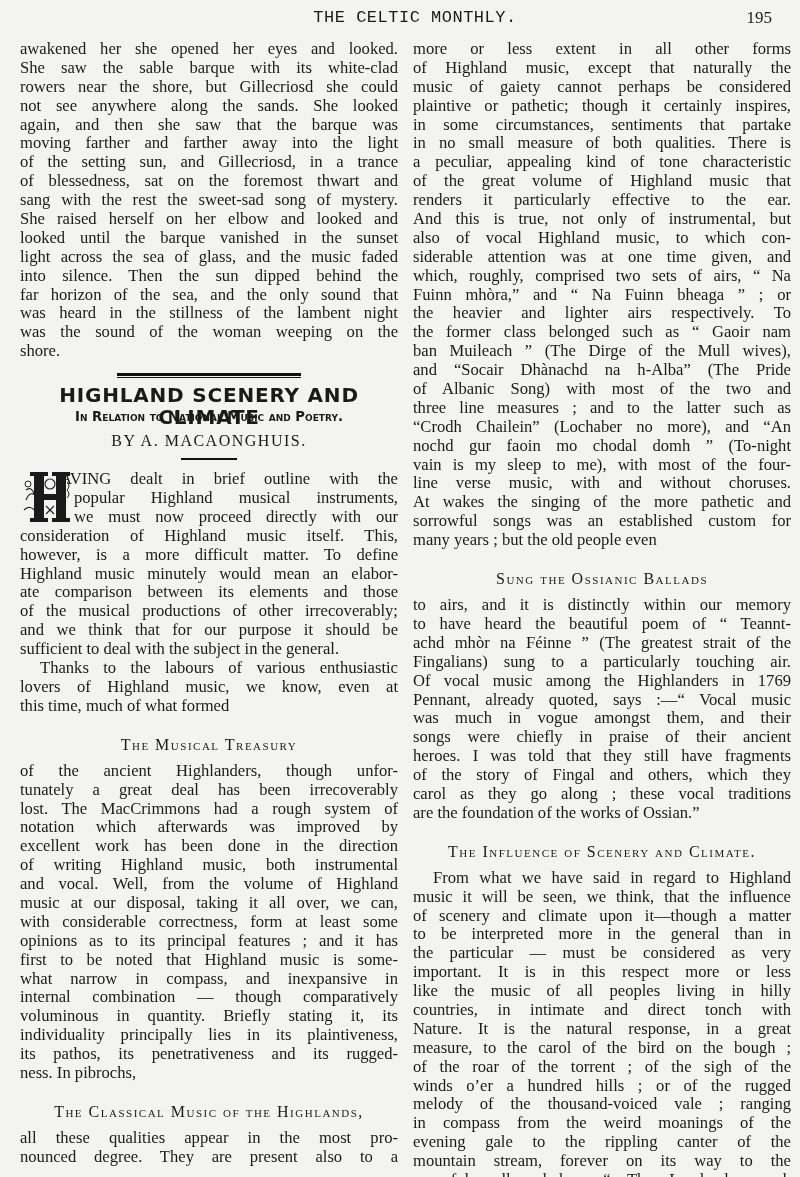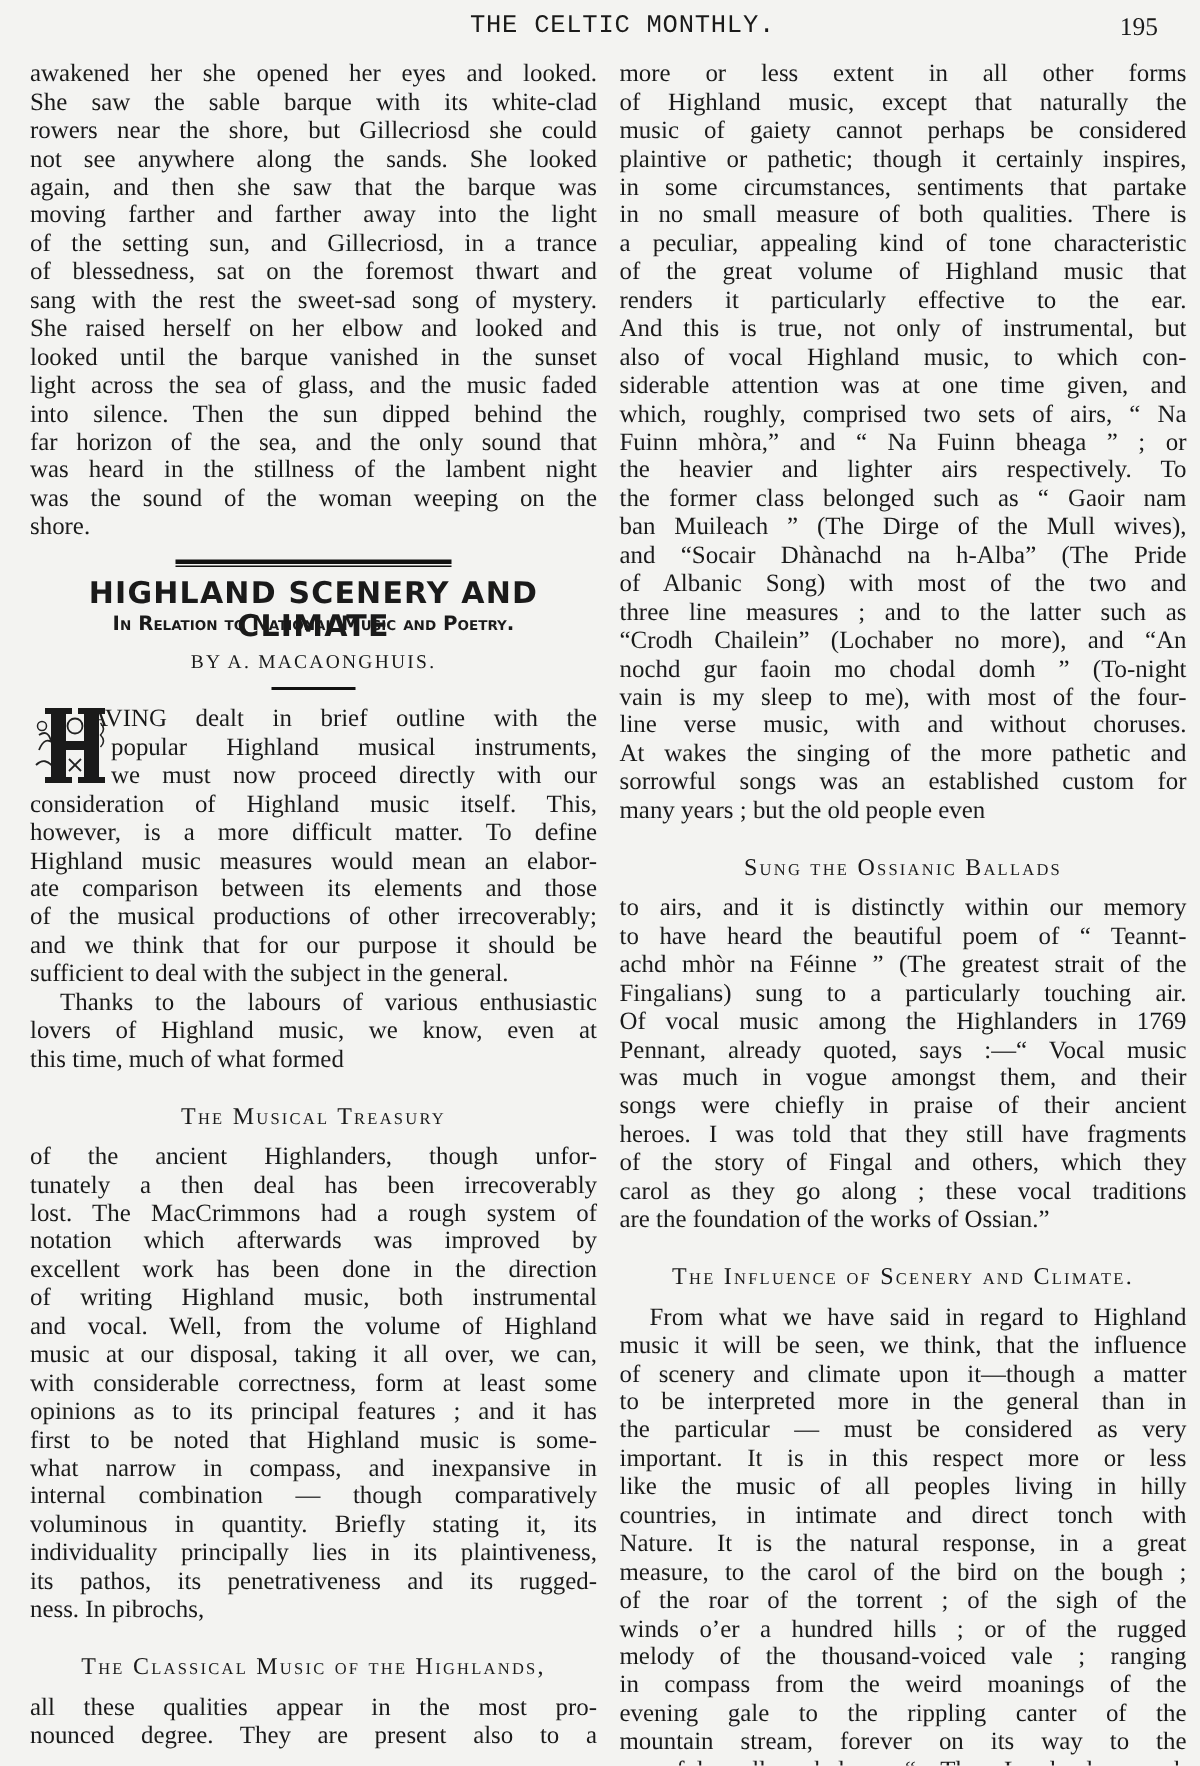--- a/index.html
+++ b/index.html
@@ -45,21 +45,21 @@
   .article-title {
     font-family: "DejaVu Sans", "Liberation Sans", sans-serif; font-weight: bold;
     text-align: center; font-size: 20px; letter-spacing: 0.8px; height: 22px; line-height: 22px;
   }
   .article-subtitle {
     font-family: "DejaVu Sans", "Liberation Sans", sans-serif; font-weight: bold;
     text-align: center; font-size: 13.2px; height: 22px; line-height: 22px; white-space: nowrap;
     font-variant: small-caps;
   }
   .byline {
-    text-align: center; font-size: 13px; letter-spacing: 1.5px; height: 18px; line-height: 18px; margin-top: 4px;
+    text-align: center; font-size: 16px; letter-spacing: 1.5px; height: 18px; line-height: 18px; margin-top: 4px;
   }
   .dropcap-wrap { position: relative; }
   .dropcap {
     position: absolute; left: 0; top: 0; width: 52px; height: 54px;
   }
   .line.dc { padding-left: 54px; }
 </style>
 </head>
 <body>
 
@@ -111,35 +111,35 @@
     </svg>
     <div>
         <span class="line dc" style="padding-left: 40px;">AVING dealt in brief outline with the</span>
         <span class="line dc">popular Highland musical instruments,</span>
         <span class="line dc">we must now proceed directly with our</span>
       </div>
   </div>
   <div>
       <span class="line">consideration of Highland music itself.  This,</span>
       <span class="line">however, is a more difficult matter.  To define</span>
-      <span class="line">Highland music measures would mean an elabor-</span>
+      <span class="line">Highland music minutely would mean an elabor-</span>
       <span class="line">ate comparison between its elements and those</span>
       <span class="line">of the musical productions of other irrecoverably;</span>
       <span class="line">and we think that for our purpose it should be</span>
       <span class="line last">sufficient to deal with the subject in the general.</span>
     </div>
   <div>
       <span class="line indent">Thanks to the labours of various enthusiastic</span>
       <span class="line">lovers of Highland music, we know, even at</span>
       <span class="line last">this time, much of what formed</span>
     </div>
   <span class="smallcaps">The Musical Treasury</span>
   <div>
       <span class="line">of the ancient Highlanders, though unfor-</span>
-      <span class="line">tunately a then deal has been irrecoverably</span>
+      <span class="line">tunately a great deal has been irrecoverably</span>
       <span class="line">lost.  The MacCrimmons had a rough system of</span>
       <span class="line">notation which afterwards was improved by</span>
       <span class="line">excellent work has been done in the direction</span>
       <span class="line">of writing Highland music, both instrumental</span>
       <span class="line">and vocal.  Well, from the volume of Highland</span>
       <span class="line">music at our disposal, taking it all over, we can,</span>
       <span class="line">with considerable correctness, form at least some</span>
       <span class="line">opinions as to its principal features ; and it has</span>
       <span class="line">first to be noted that Highland music is some-</span>
       <span class="line">what narrow in compass, and inexpansive in</span>

